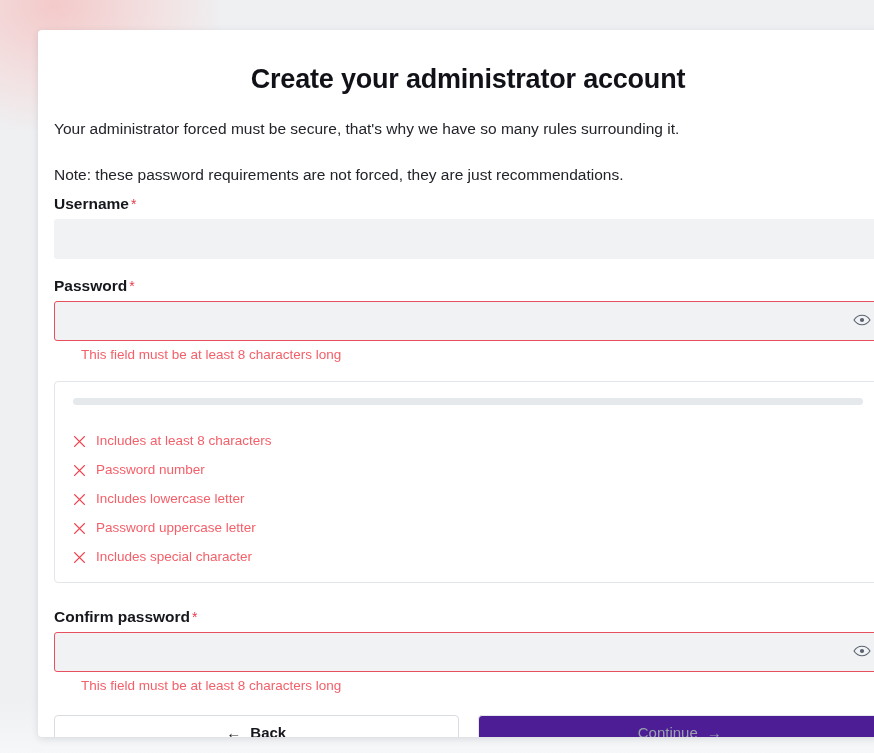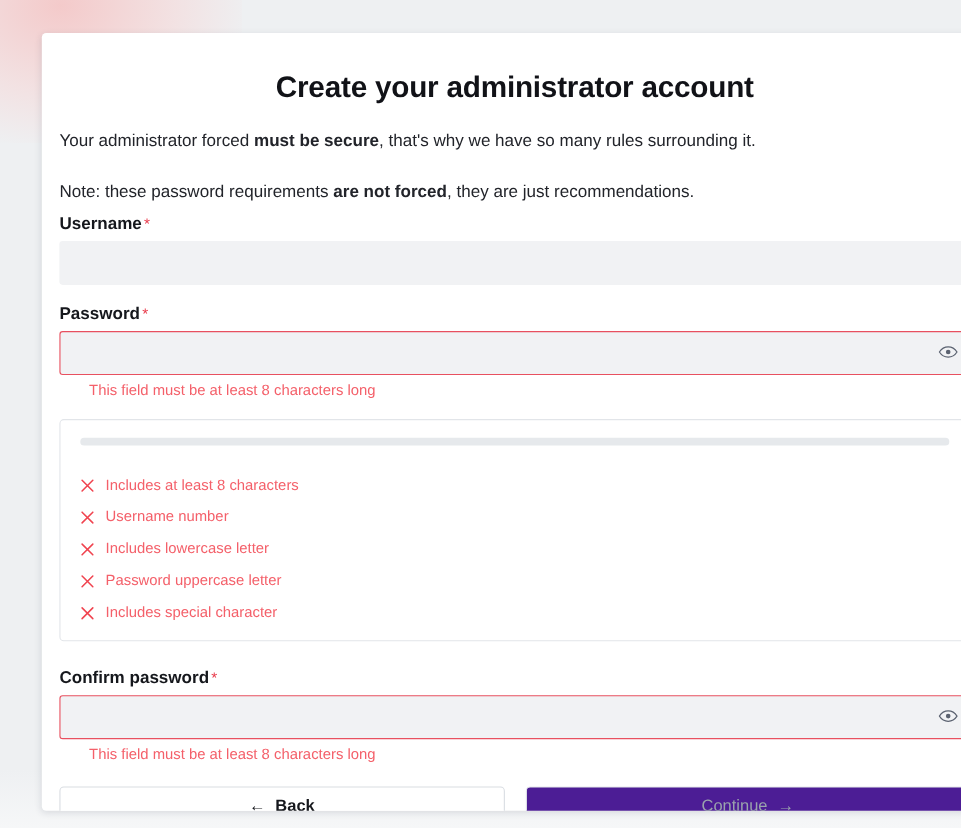--- a/index.html
+++ b/index.html
@@ -54,21 +54,21 @@
     color: #111217;
     letter-spacing: -0.2px;
   }
   .intro {
     margin: 0;
     padding-top: 22px;
     font-size: 15.5px;
     color: #22242a;
     line-height: 23px;
   }
-  .intro b { font-weight: bold; }
+  .intro b { font-weight: normal; }
   .field-label {
     font-size: 15.5px;
     font-weight: bold;
     color: #15171c;
     margin-top: 9px;
     margin-bottom: 6px;
   }
   .req-star {
     color: #e8394a;
     font-weight: normal;
@@ -223,21 +223,21 @@
     <div class="req-row">
       <svg class="x-icon" viewBox="0 0 12 12">
           <path d="M1.5 1.5 L10.5 10.5 M10.5 1.5 L1.5 10.5" stroke="#f0434f" stroke-width="1.3" stroke-linecap="round"></path>
         </svg>
       <span>Includes at least 8 characters</span>
     </div>
     <div class="req-row">
       <svg class="x-icon" viewBox="0 0 12 12">
           <path d="M1.5 1.5 L10.5 10.5 M10.5 1.5 L1.5 10.5" stroke="#f0434f" stroke-width="1.3" stroke-linecap="round"></path>
         </svg>
-      <span>Username number</span>
+      <span>Password number</span>
     </div>
     <div class="req-row">
       <svg class="x-icon" viewBox="0 0 12 12">
           <path d="M1.5 1.5 L10.5 10.5 M10.5 1.5 L1.5 10.5" stroke="#f0434f" stroke-width="1.3" stroke-linecap="round"></path>
         </svg>
       <span>Includes lowercase letter</span>
     </div>
     <div class="req-row">
       <svg class="x-icon" viewBox="0 0 12 12">
           <path d="M1.5 1.5 L10.5 10.5 M10.5 1.5 L1.5 10.5" stroke="#f0434f" stroke-width="1.3" stroke-linecap="round"></path>

